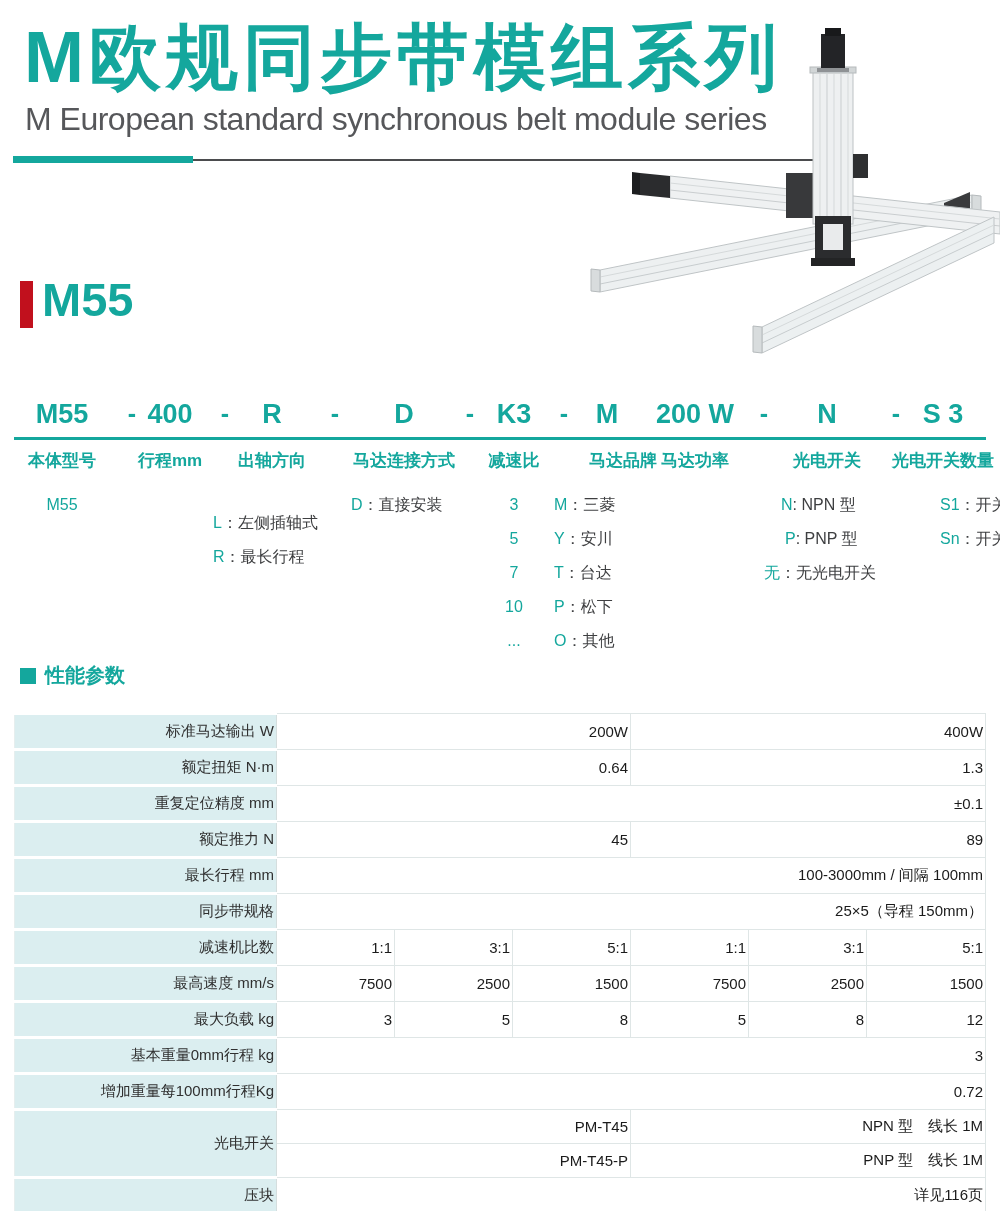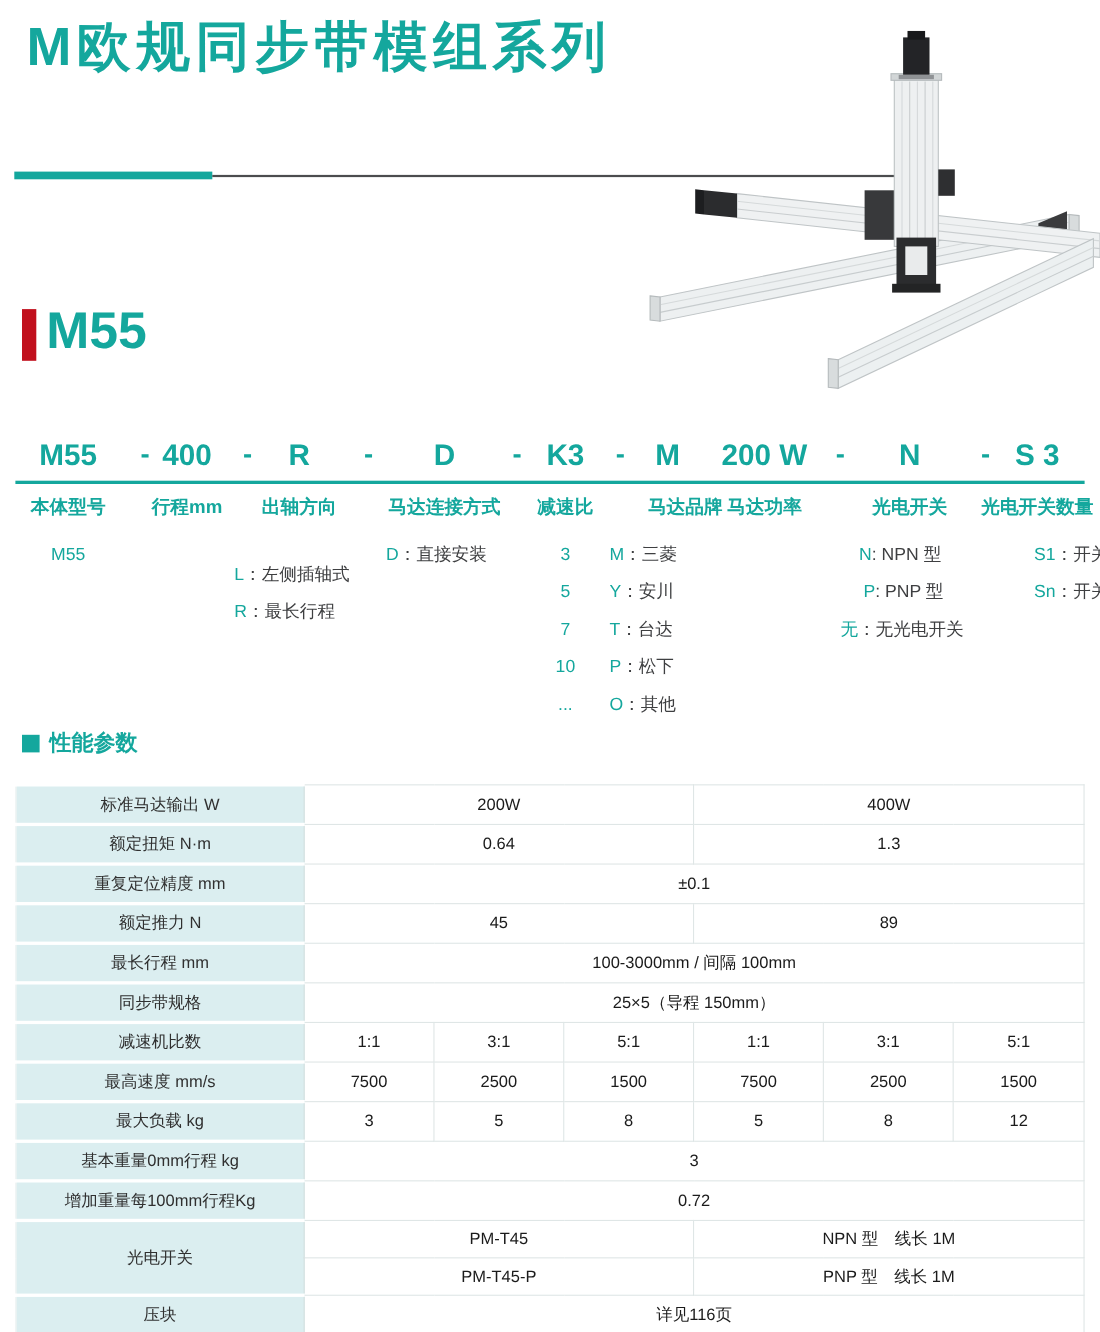--- a/index.html
+++ b/index.html
@@ -1,20 +1,20 @@
 <!DOCTYPE html>
 <html><head>
 <meta charset="utf-8">
 <style>
   html,body{margin:0;padding:0;background:#ffffff;}
   body{font-family:"Liberation Sans","DejaVu Sans",sans-serif;}
   .page{position:relative;width:1000px;height:1211px;background:#fff;overflow:hidden;}
 
   
-  .title-cn{position:absolute;left:24px;top:10px;margin:0;font-size:49px;font-weight:900;
+  .title-cn{position:absolute;left:24px;top:10px;margin:0;font-size:72px;font-weight:900;
             letter-spacing:5px;color:#14a79d;white-space:nowrap;}
   .title-en{position:absolute;left:25px;top:101px;font-size:32px;font-weight:500;
             color:#56575a;letter-spacing:-0.5px;white-space:nowrap;}
   .rule-teal{position:absolute;left:13px;top:156px;width:180px;height:7px;background:#14a79d;}
   .rule-gray{position:absolute;left:193px;top:159px;width:636px;height:2px;background:#4b4c4e;}
 
   
   .render{position:absolute;left:570px;top:28px;width:430px;height:362px;}
 
   
@@ -45,32 +45,33 @@
   .col-photo .opt.ind1{margin-left:17px;}
   .col-photo .opt.ind2{margin-left:21px;}
   .col-qty{left:892px;margin-left:48px;}
 
   
   .perf-sq{position:absolute;left:20px;top:668px;width:16px;height:16px;background:#14a79d;}
   .perf-title{position:absolute;left:45px;top:662px;font-size:20px;font-weight:bold;color:#14a79d;}
 
   table.perf{position:absolute;left:14px;top:712px;width:971px;border-collapse:collapse;
              table-layout:fixed;font-size:15px;}
-  table.perf td{height:33px;text-align:center;vertical-align:middle;border:1px solid #dfe6e6;
+  table.perf td{height:33px;text-align:right;vertical-align:middle;border:1px solid #dfe6e6;
                 color:#1b1b1b;padding:0 2px;}
   table.perf td.lbl{background:#dbeef0;color:#303030;border-top:3px solid #ffffff;
                     border-bottom:3px solid #ffffff;border-left:1px solid #e6eeee;
                     border-right:1px solid #d5dede;}
 </style>
 </head>
 <body>
 
 <div class="page">
 
   <h1 class="title-cn">M欧规同步带模组系列</h1>
+  <div class="title-en">M European standard synchronous belt module series</div>
   <div class="rule-teal"></div>
   <div class="rule-gray"></div>
 
   <div class="render">
     <svg viewBox="0 0 430 362" width="430" height="362">
 
       <polygon points="30,242 402,167 402,189 30,264" fill="#edf0f1" stroke="#bfc4c6" stroke-width="1"></polygon>
       <line x1="30" y1="249" x2="402" y2="174" stroke="#d5d9da" stroke-width="1"></line>
       <line x1="30" y1="256" x2="402" y2="181" stroke="#c7ccce" stroke-width="1"></line>
       <polygon points="21,241 30,242 30,264 21,263" fill="#d8dcdd" stroke="#b5babc"></polygon>

